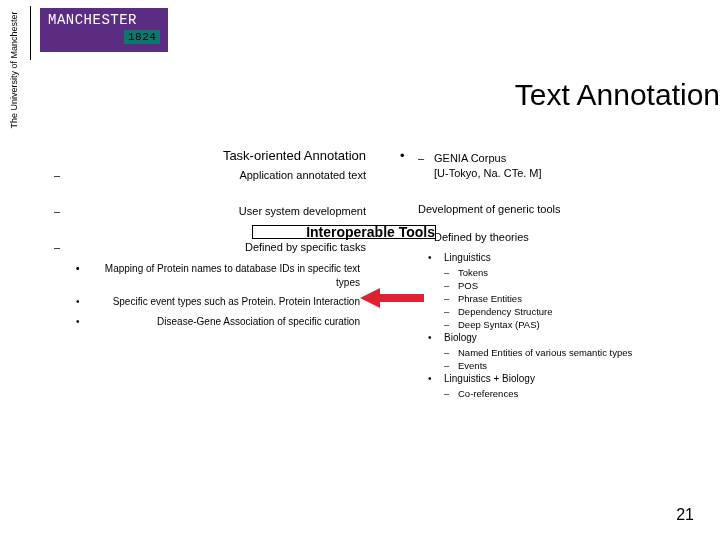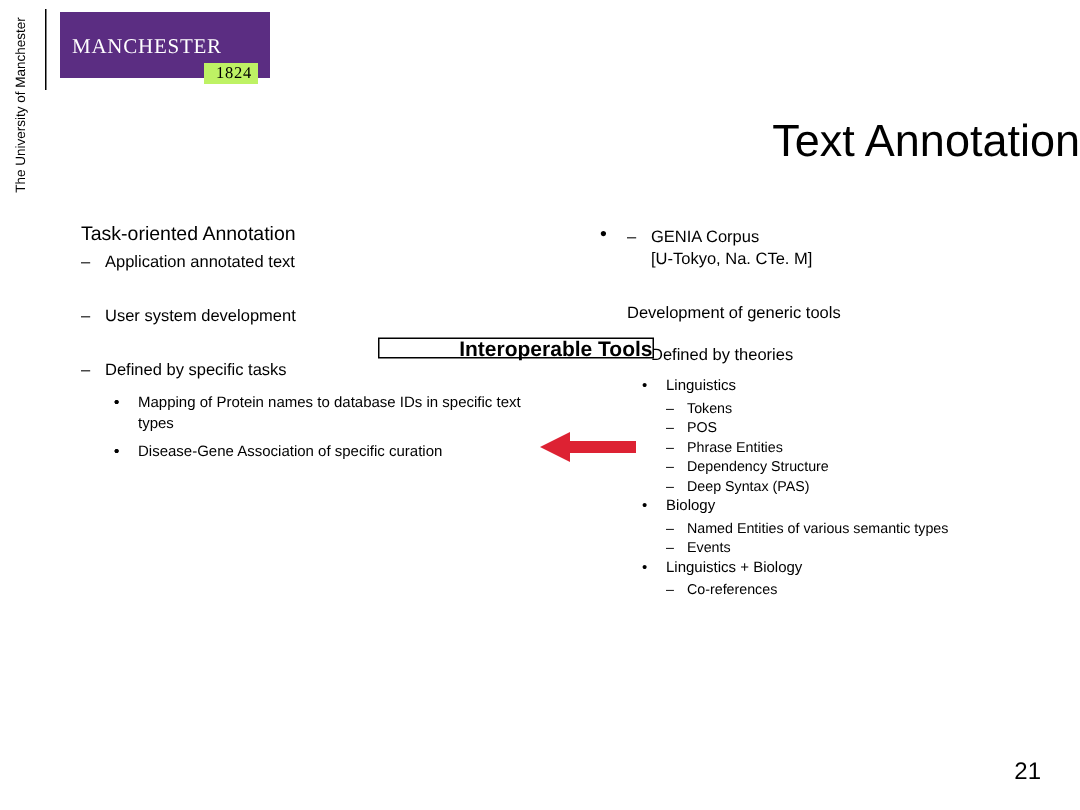--- a/index.html
+++ b/index.html
@@ -3,26 +3,26 @@
 <meta charset="utf-8">
 <style>
   * { margin: 0; padding: 0; box-sizing: border-box; }
   html, body { width: 720px; height: 540px; font-family: Arial, Helvetica, sans-serif; background: #fff; color: #000; position: relative; }
   .slide { width: 720px; height: 540px; position: relative; }
 
   .logo-area { position: absolute; top: 0; left: 0; width: 180px; height: 60px; }
   .sideways { position: absolute; left: 0; top: 10px; width: 30px; height: 120px; font-size: 9px; line-height: 1.1; display: flex; align-items: center; justify-content: center; }
   .sideways span { transform: rotate(-90deg); white-space: nowrap; }
   .side-rule { position: absolute; left: 30px; top: 6px; width: 1px; height: 54px; background: #000; }
-  .brand-badge { position: absolute; left: 40px; top: 8px; width: 140px; height: 44px; background: #5b2d82; color: #fff; font-family: Liberation Serif, serif; font-size: 14px; letter-spacing: 0.5px; padding: 16px 8px; }
-  .brand-badge .year { display: block; text-align: right; font-size: 11px; background: #bef264; color: #000; width: 36px; padding: 1px 4px; margin-top: 2px; margin-left: auto; }
+  .brand-badge { position: absolute; left: 40px; top: 8px; width: 128px; height: 44px; background: #5b2d82; color: #fff; font-family: Liberation Mono, monospace; font-size: 14px; letter-spacing: 0.5px; padding: 4px 8px; }
+  .brand-badge .year { display: block; text-align: right; font-size: 11px; background: #0f766e; color: #000; width: 36px; padding: 1px 4px; margin-top: 2px; margin-left: auto; }
 
   .title { position: absolute; top: 78px; left: 0; width: 720px; text-align: right; font-size: 30px; font-weight: 400; }
 
-  .left-col { position: absolute; top: 148px; left: 36px; width: 330px; font-size: 13px; }
+  .left-col { position: absolute; top: 148px; left: 36px; width: 330px; font-size: 13px; text-align: right; }
   .right-col { position: absolute; top: 148px; left: 400px; width: 300px; font-size: 13px; }
 
   .bullet-row { position: relative; padding-left: 18px; line-height: 1.3; }
   .bullet-row .dot { position: absolute; left: 0; top: 0; }
   .dash-row { position: relative; padding-left: 34px; font-size: 11px; line-height: 1.35; margin-top: 3px; }
   .dash-row .dash { position: absolute; left: 18px; top: 0; }
   .gap { height: 18px; }
 
   .sub-list { margin-top: 8px; margin-left: 36px; font-size: 10px; }
   .sub-list .li { position: relative; padding-left: 20px; padding-right: 6px; line-height: 1.35; margin-bottom: 6px; }
@@ -75,21 +75,21 @@
   </div>
   <div class="gap"></div>
   <div class="dash-row">
     <span class="dash">–</span>
     <span>Defined by specific tasks</span>
   </div>
 
   <div class="sub-list">
     <div class="li"><span class="sdot">•</span></div>
     <div class="li"><span class="sdot">•</span><span>Mapping of Protein names to database IDs in specific text types</span></div>
-    <div class="li"><span class="sdot">•</span></div>
+    <div class="li"><span class="sdot">•</span><span>Specific event types such as Protein. Protein Interaction</span></div>
     <div class="li"><span class="sdot">•</span><span>Disease-Gene Association of specific curation</span></div>
   </div>
 </div>
 
 <div class="right-col">
   <div class="bullet-row">
     <span class="dot">•</span>
   </div>
   <div class="dash-row">
     <span class="dash">–</span>

